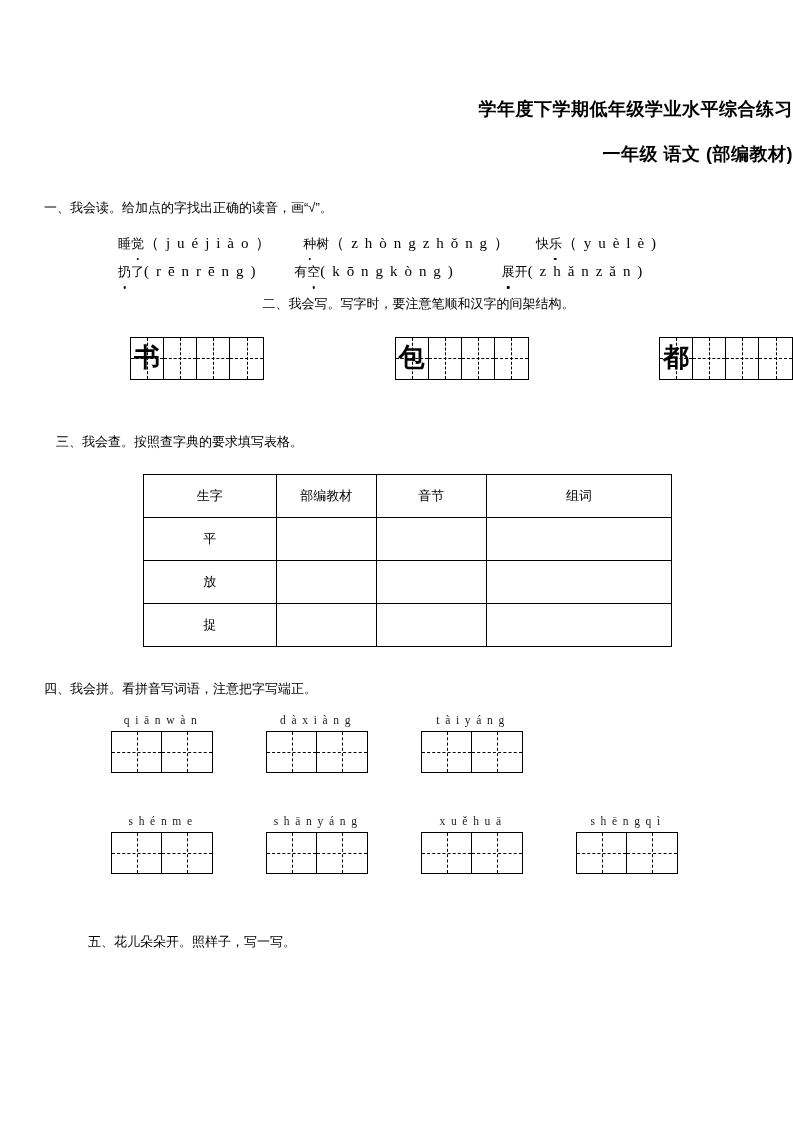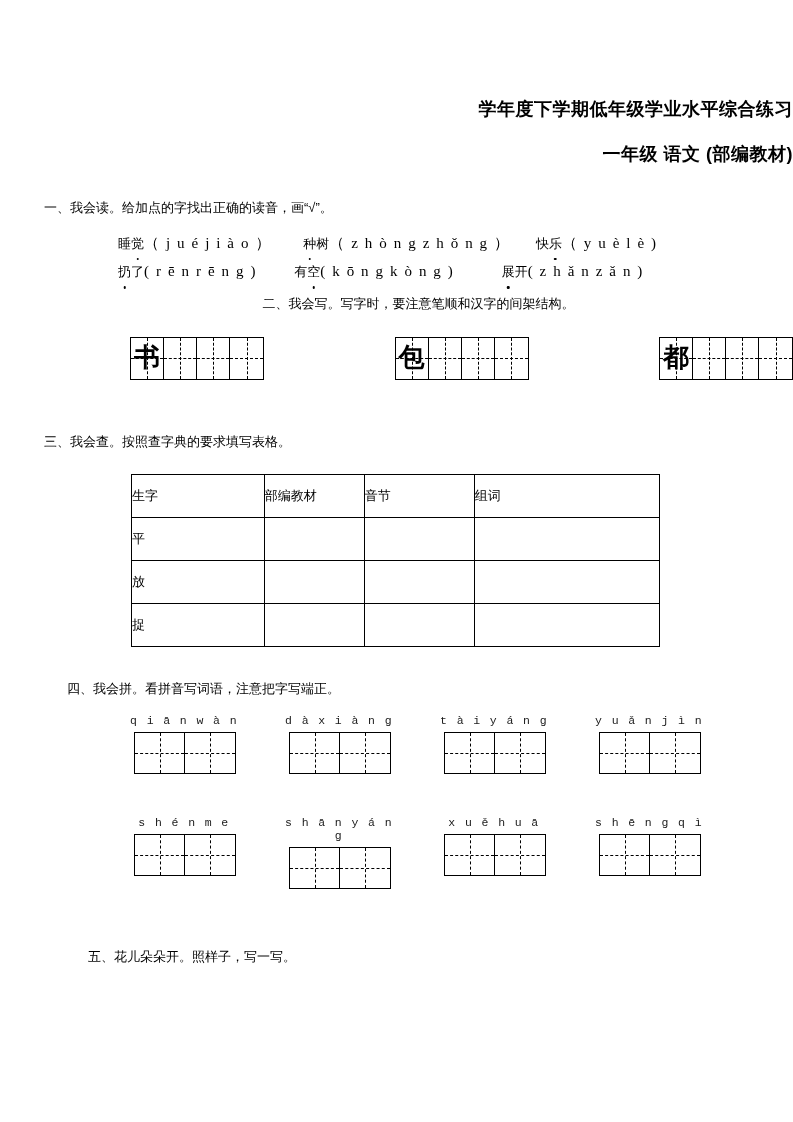--- a/index.html
+++ b/index.html
@@ -127,53 +127,54 @@
     z-index: 2;
     font-size: 26px;
     font-family: "Liberation Serif", "DejaVu Serif", serif;
     font-weight: bold;
     line-height: 1;
   }
   .grid-gap-1 { width: 146px; }
   .grid-gap-2 { width: 146px; }
 
   
-  .s3 { margin-top: 52px; }
+  .s3 { margin-top: 52px; padding-left: 12px; }
   .s3-table {
     margin-top: 22px;
     margin-left: 131px;
     border-collapse: collapse;
     border: 1.8px solid #000;
     width: 529px;
     background: #fff;
   }
   .s3-table td {
     border: 1px solid #000;
     height: 42px;
     font-size: 13px;
+    text-align: center;
     vertical-align: middle;
     padding: 0;
   }
   .col-1 { width: 133px; }
   .col-2 { width: 100px; }
   .col-3 { width: 110px; font-family: Liberation Serif, serif; }
   .col-4 { width: 186px; }
 
   
-  .s4 { margin-top: 32px; padding-left: 23px; }
+  .s4 { margin-top: 32px; }
   .s4-block { margin-top: 14px; }
   .py-row {
     display: flex;
     margin-left: 100px;
   }
   .py-cellgroup {
     width: 155px;
   }
   .py-label {
-    font-family: Liberation Mono, monospace;
+    font-family: Liberation Serif, serif;
     font-size: 11.5px;
     letter-spacing: 1.4px;
     text-align: center;
     width: 122px;
     margin-bottom: 5px;
     color: #1a1a1a;
   }
   .py-grid {
     display: flex;
     border: 1.6px solid #000;
@@ -329,27 +330,20 @@
             <div class="py-cell"></div>
           </div>
         </div>
         <div class="py-cellgroup">
           <div class="py-label">t à i   y á n g</div>
           <div class="py-grid">
             <div class="py-cell"></div>
             <div class="py-cell"></div>
           </div>
         </div>
-        <div class="py-cellgroup">
-          <div class="py-label">y u ǎ n   j ì n</div>
-          <div class="py-grid">
-            <div class="py-cell"></div>
-            <div class="py-cell"></div>
-          </div>
-        </div>
       </div>
     </div>
 
     <div class="s4-block s4-row2">
       <div class="py-row">
         <div class="py-cellgroup">
           <div class="py-label">s h é n   m e</div>
           <div class="py-grid">
             <div class="py-cell"></div>
             <div class="py-cell"></div>

